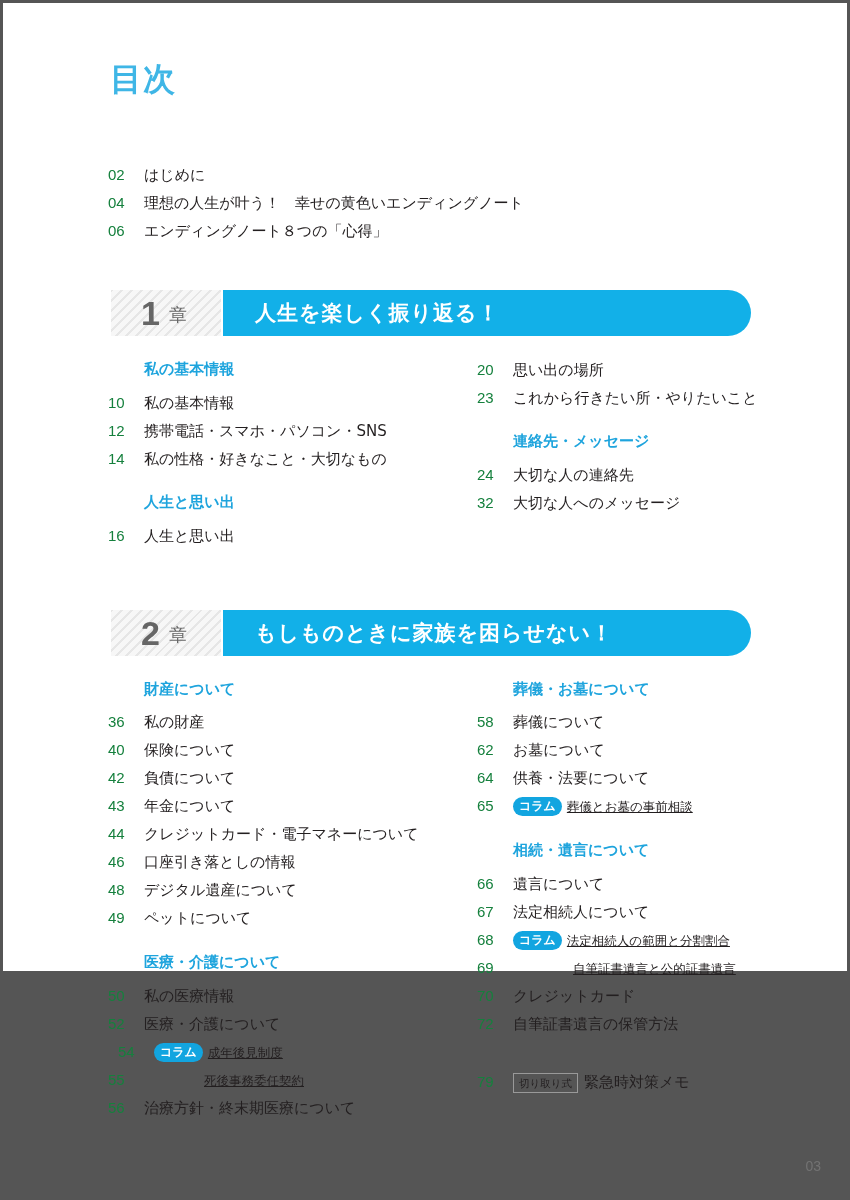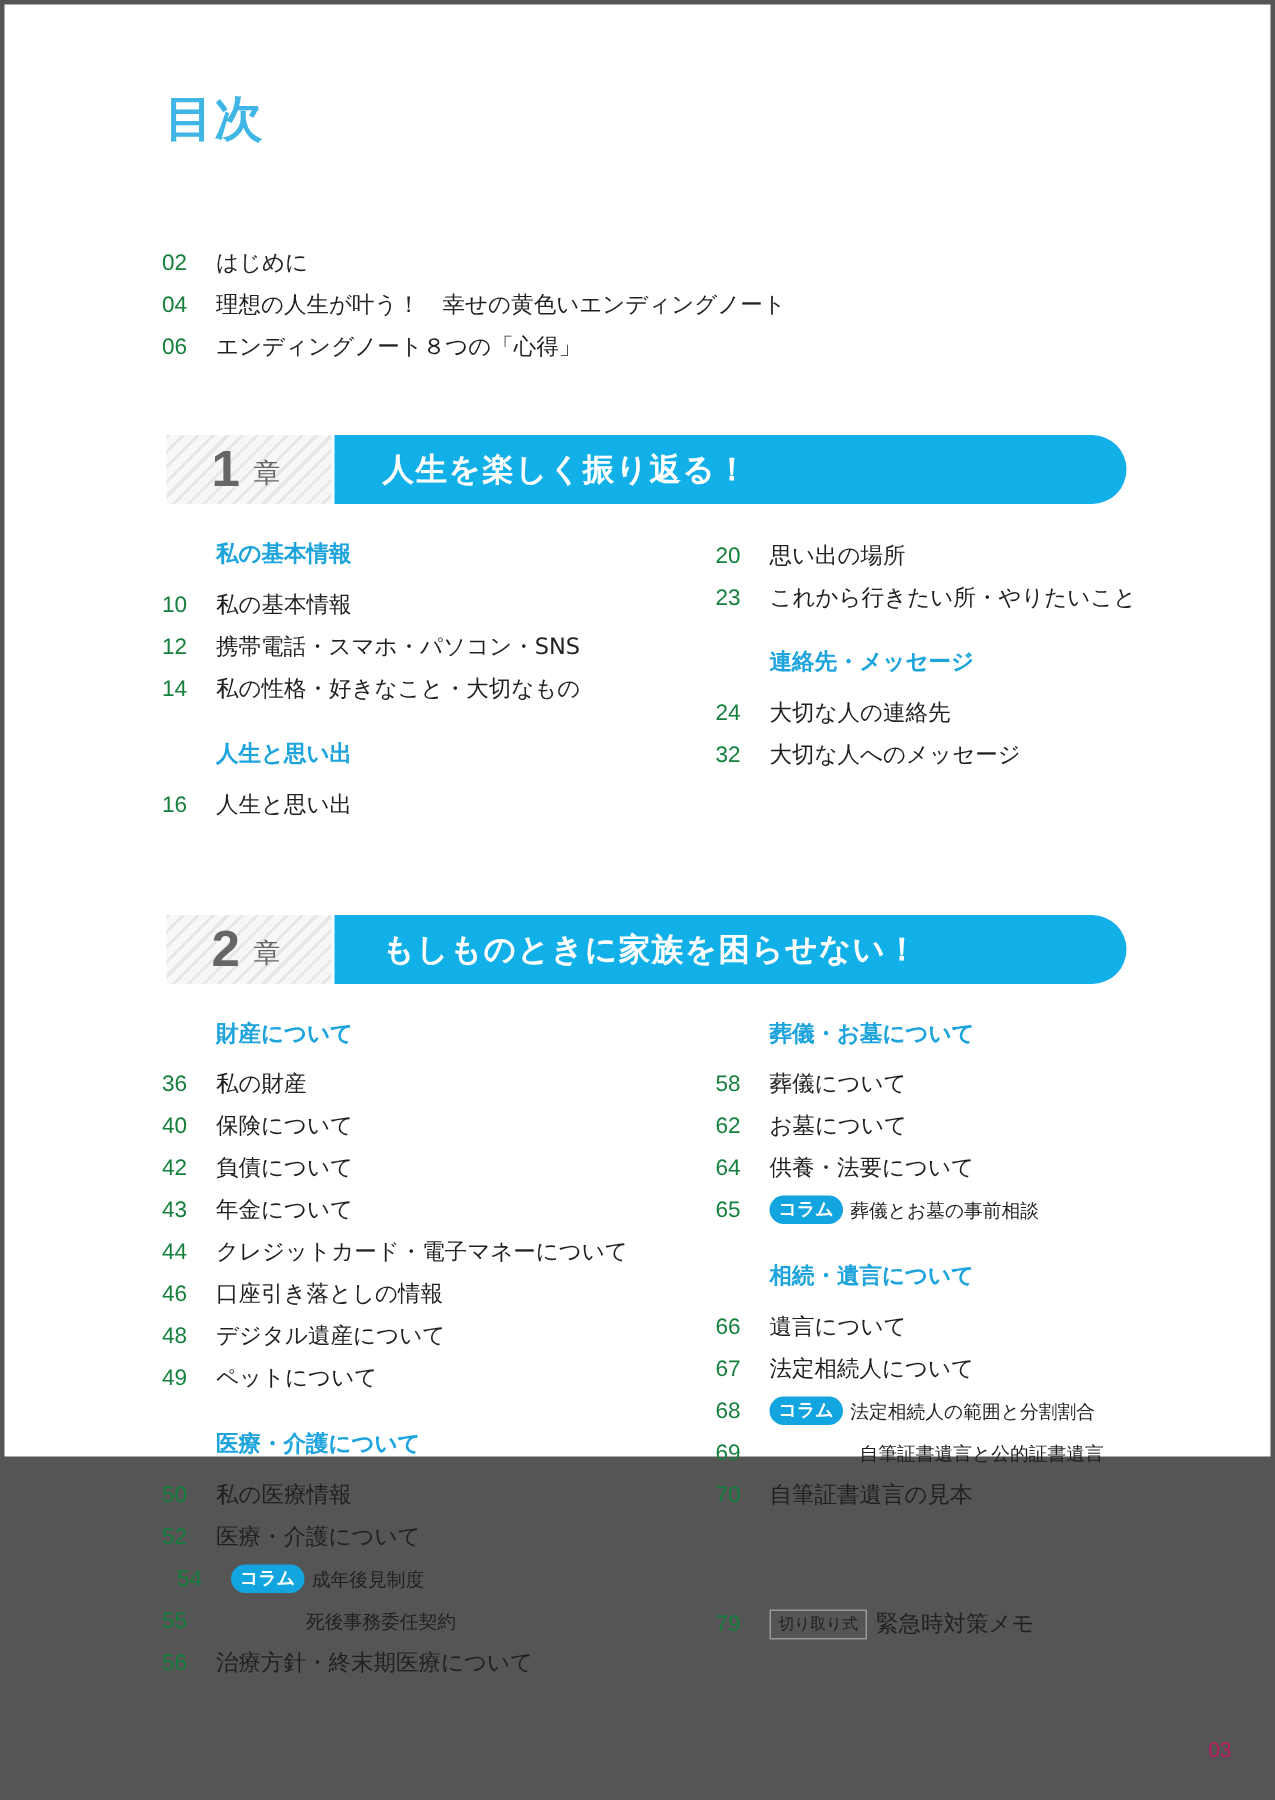--- a/index.html
+++ b/index.html
@@ -3,34 +3,34 @@
   <meta charset="utf-8">
   <style>
     html, body { margin:0; padding:0; }
     body { width:850px; height:1200px; background:#555; position:relative; overflow:hidden;
       font-family:"DejaVu Sans", "Liberation Sans", sans-serif; color:#231f20; }
     .page { position:absolute; left:3px; top:3px; width:844px; height:968px; background:#fff; }
     .title { position:absolute; left:107px; top:55px; font-size:32px; font-weight:bold; color:#3fb6e6; letter-spacing:1px; }
     .row { position:absolute; height:28px; line-height:28px; font-size:15px; white-space:nowrap; }
     .row .num { display:inline-block; width:36px; font-family:"Liberation Sans", sans-serif; font-size:15px; color:#15803d; }
     .row .txt { display:inline-block; }
-    .row .small { font-size:12.5px; }
+    .row .small { font-size:12.5px;text-decoration:underline; }
     .sec { position:absolute; font-size:15px; font-weight:bold; color:#1ea4dd; white-space:nowrap; }
     .chap { position:absolute; left:108px; width:640px; height:46px; }
     .chap .label { position:absolute; left:0; top:0; width:110px; height:46px;
       background: repeating-linear-gradient(135deg, #e6e6e6 0 2px, #f7f7f7 2px 7px); }
     .chap .label .n { position:absolute; left:30px; top:4px; font-family:"Liberation Sans", sans-serif; font-size:34px; font-weight:bold; color:#666; }
     .chap .label .s { position:absolute; left:58px; top:13px; font-size:18px; color:#666; }
     .chap .bar { position:absolute; left:112px; top:0; width:528px; height:46px; background:#12b0e8; border-radius:0 23px 23px 0;font-family:Liberation Serif, serif; }
     .chap .bar .t { position:absolute; left:32px; top:9px; font-size:21px; color:#fff; font-weight:bold; letter-spacing:1px; }
     .badge { display:inline-block; height:19px; line-height:19px; padding:0 6px; margin-right:5px; border-radius:10px;
       background:#12a5e0; color:#fff; font-size:12px; font-weight:bold; vertical-align:middle; }
     .spacer { display:inline-block; width:60px; }
     .cut { display:inline-block; height:18px; line-height:18px; padding:0 5px; border:1px solid #999; font-size:10.5px; margin-right:6px; vertical-align:middle; }
-    .pageno { position:absolute; right:26px; top:1155px; font-family:"Liberation Sans", sans-serif; font-size:14px; color:#be185d; }
+    .pageno { position:absolute; right:26px; top:1155px; font-family:"Liberation Sans", sans-serif; font-size:14px; color:#737373; }
   </style>
 </head>
 <body>
 
 <div class="page">
   <div class="title">目次</div>
 
   <div class="row" style="left:105px;top:158px"><span class="num">02</span><span class="txt">はじめに</span></div>
   <div class="row" style="left:105px;top:186px"><span class="num">04</span><span class="txt">理想の人生が叶う！　幸せの黄色いエンディングノート</span></div>
   <div class="row" style="left:105px;top:214px"><span class="num">06</span><span class="txt">エンディングノート８つの「心得」</span></div>
@@ -89,18 +89,19 @@
   <div class="row" style="left:474px;top:705px"><span class="num">58</span><span class="txt">葬儀について</span></div>
   <div class="row" style="left:474px;top:733px"><span class="num">62</span><span class="txt">お墓について</span></div>
   <div class="row" style="left:474px;top:761px"><span class="num">64</span><span class="txt">供養・法要について</span></div>
   <div class="row" style="left:474px;top:789px"><span class="num">65</span><span class="badge">コラム</span><span class="txt small">葬儀とお墓の事前相談</span></div>
 
   <div class="sec" style="left:510px;top:838px">相続・遺言について</div>
   <div class="row" style="left:474px;top:867px"><span class="num">66</span><span class="txt">遺言について</span></div>
   <div class="row" style="left:474px;top:895px"><span class="num">67</span><span class="txt">法定相続人について</span></div>
   <div class="row" style="left:474px;top:923px"><span class="num">68</span><span class="badge">コラム</span><span class="txt small">法定相続人の範囲と分割割合</span></div>
   <div class="row" style="left:474px;top:951px"><span class="num">69</span><span class="spacer"></span><span class="txt small">自筆証書遺言と公的証書遺言</span></div>
-  <div class="row" style="left:474px;top:979px"><span class="num">70</span><span class="txt">自筆証書遺言の見本</span></div>
+  <div class="row" style="left:474px;top:979px"><span class="num">70</span><span class="txt">クレジットカード</span></div>
+  <div class="row" style="left:474px;top:1007px"><span class="num">72</span><span class="txt">自筆証書遺言の保管方法</span></div>
 
   <div class="row" style="left:474px;top:1065px"><span class="num">79</span><span class="cut">切り取り式</span><span class="txt">緊急時対策メモ</span></div>
 
   <div class="pageno">03</div>
 </div>
 
 </body></html>

